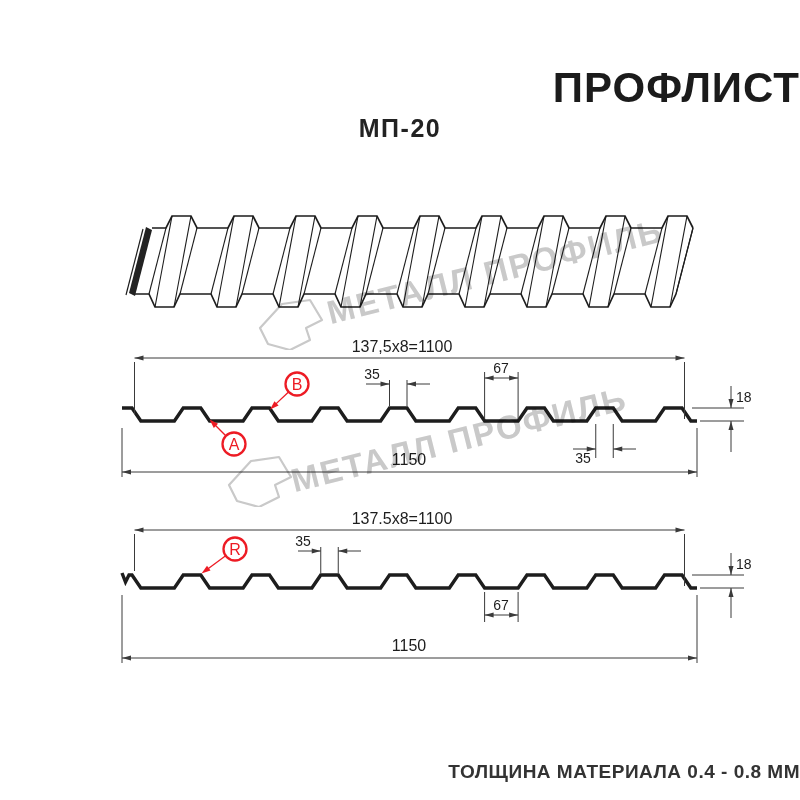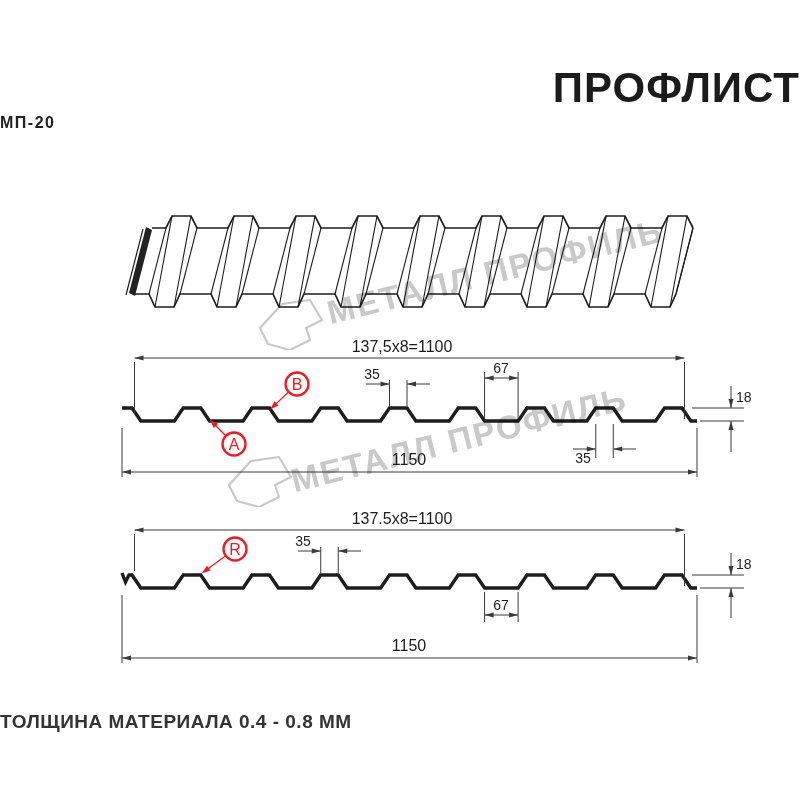--- a/index.html
+++ b/index.html
@@ -1,23 +1,23 @@
 <!DOCTYPE html>
 <html><head>
 <meta charset="utf-8">
 <style>
   html,body{margin:0;padding:0;background:#fff;}
   body{width:800px;height:800px;position:relative;overflow:hidden;
        font-family:"Liberation Sans",sans-serif;}
   .abs{position:absolute;}
   .title{top:64px;left:0;right:0;text-align:right;font-size:42px;font-weight:bold;
          letter-spacing:1px;color:#1b1b1b;}
-  .subtitle{top:114px;left:0;right:0;font-size:16px;font-weight:bold;
+  .subtitle{top:114px;left:0;right:0;text-align:center;font-size:25px;font-weight:bold;
             letter-spacing:1.5px;color:#222;}
-  .footer{top:711px;left:0;right:0;text-align:left;font-size:19px;font-weight:bold;
+  .footer{top:761px;left:0;right:0;text-align:right;font-size:19px;font-weight:bold;
           letter-spacing:.5px;color:#333;}
   .wm{mix-blend-mode:multiply;pointer-events:none;}
   .wm-text{font-size:33px;font-weight:bold;letter-spacing:2px;color:#c9c9c9;
            white-space:nowrap;transform:rotate(-14deg);transform-origin:0 100%;
            height:34px;line-height:34px;}
   #wm1-text{left:332px;top:296px;}
   #wm2-text{left:296px;top:464px;}
   #wm1-logo{left:258px;top:298px;}
   #wm2-logo{left:227px;top:455px;}
   svg text{font-family:"Liberation Sans",sans-serif;}

